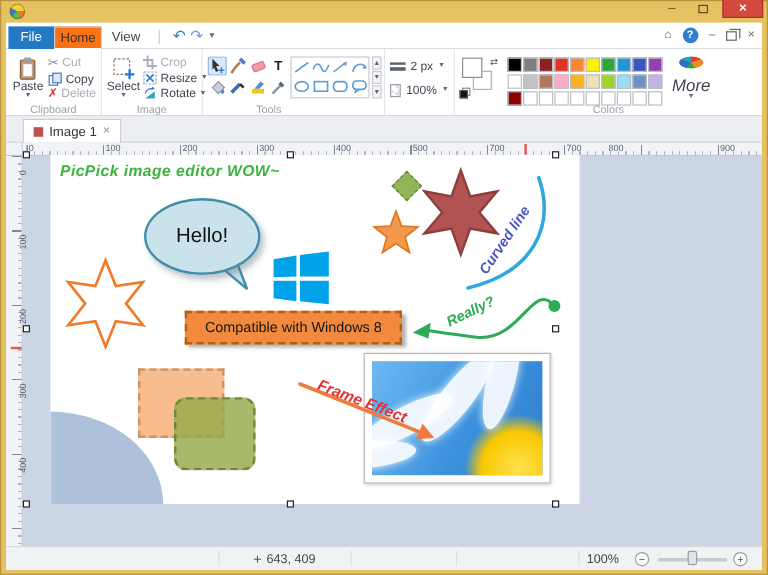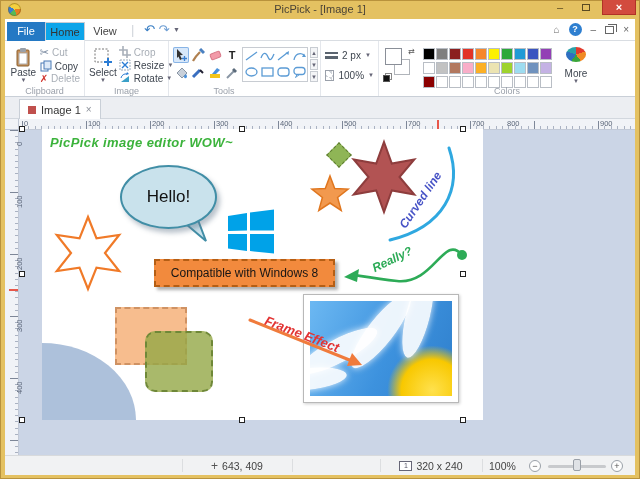--- a/index.html
+++ b/index.html
@@ -19,21 +19,21 @@
   .btn-max .box { display:inline-block; width:8px; height:7px; border:1px solid #5a4a22; margin-top:4px; }
   .btn-close { left:602px; width:34px; background:#d24b3e; color:#fff; font-weight:bold; border:1px solid #b03226; border-top:none; }
 
   
   .app { position:absolute; left:5px; top:19px; width:630px; height:424px; background:#fff; }
 
   
   .ribbon-tabs { position:relative; height:22px; background:#fff; border-bottom:1px solid #d9dde2; }
   .rtab { position:absolute; top:3px; height:19px; line-height:18px; text-align:center; font-size:11px; color:#444; }
   .rtab-file { left:2px; width:38px; background:#2479c4; color:#fff; }
-  .rtab-home { left:40px; width:40px; background:#0ea5e9; border:1px solid #c8cdd4; border-bottom:1px solid #fff; color:#333; }
+  .rtab-home { left:40px; width:40px; background:#f97316; border:1px solid #c8cdd4; border-bottom:1px solid #fff; color:#333; }
   .rtab-view { left:80px; width:40px; }
   .undo-redo { position:absolute; left:126px; top:3px; color:#3a7fc4; font-size:13px; }
   .undo-redo .sep { color:#d0d4da; margin-right:6px; }
   .undo-redo .caret { font-size:7px; color:#667; vertical-align:2px; }
   .ribbon-mini { position:absolute; right:6px; top:4px; display:flex; gap:9px; align-items:center; color:#666; font-size:10px; }
   .help-circle { width:13px; height:13px; border-radius:50%; background:#2e7fd0; color:#fff; text-align:center; line-height:13px; font-size:9px; font-weight:bold; }
   .restore-glyph { width:9px; height:8px; border:1px solid #666; position:relative; }
   .restore-glyph:before { content:""; position:absolute; left:2px; top:-3px; width:8px; height:7px; border:1px solid #666; border-bottom:none; border-left:none; }
 
   
@@ -70,21 +70,21 @@
   .fgbg { position:relative; width:32px; height:38px; margin-top:4px; }
   .fg-sq { position:absolute; left:2px; top:0; width:17px; height:17px; background:#fff; border:1px solid #8a8f98; }
   .bg-sq { position:absolute; left:11px; top:11px; width:16px; height:16px; background:#fff; border:1px solid #b0b4ba; }
   .swap-ic { position:absolute; right:0; top:-1px; font-size:8px; color:#555; }
   .chip { position:absolute; left:0; bottom:4px; width:7px; height:7px; background:#111; border:1px solid #555; box-shadow:2px -2px 0 -1px #fff,2px -2px 0 0 #888; }
   .palette { display:grid; grid-template-columns:repeat(10,12px); grid-auto-rows:13px; gap:1px; padding-top:4px; margin-left:6px; }
   .swatch { width:12px; height:12px; border:1px solid #b9bec5; }
   .morebtn { width:36px; display:flex; flex-direction:column; align-items:center; padding-top:3px; margin-left:4px; }
   .wheel { width:20px; height:20px; border-radius:50%;
     background:conic-gradient(#e23b2e 0 72deg,#f08a24 0 144deg,#3aa53a 0 216deg,#2e6fc0 0 288deg,#2aa0a8 0); }
-  .morebtn .blabel { font-size:10px; color:#3f4650; margin-top:6px; }
+  .morebtn .blabel { font-size:14px; color:#3f4650; margin-top:6px;font-style:italic; }
 
   
   .doc-tabs { position:relative; height:22px; background:#eceef2; border-bottom:1px solid #d2d7de; }
   .doc-tab { position:absolute; left:14px; top:2px; height:20px; background:#fff; border:1px solid #c9cfd7; border-bottom:none; display:flex; align-items:center; gap:5px; padding:0 8px; font-size:11px; color:#333; }
   .doc-tab .sq { width:8px; height:8px; background:#c0504d; }
   .doc-tab .x { color:#8a8f98; font-size:10px; }
 
   
   .workspace { position:relative; height:336px; background:#cbd5e6; overflow:hidden; }
   .ruler-corner { position:absolute; left:0; top:0; width:14px; height:11px; background:#f1f3f7; border-right:1px solid #c2c9d6; border-bottom:1px solid #c2c9d6; }
@@ -145,21 +145,20 @@
 
   .gold-bottom { position:absolute; left:0; bottom:0; width:100%; height:4px; }
 </style>
 </head>
 <body>
 
 <div class="stage">
 
   <div class="titlebar">
     <div class="app-icon"></div>
-    <div class="title-text">PicPick - [Image 1]</div>
     <div class="win-btn btn-min">–</div>
     <div class="win-btn btn-max"><span class="box"></span></div>
     <div class="win-btn btn-close">×</div>
   </div>
 
   <div class="app">
 
     <div class="ribbon-tabs">
       <div class="rtab rtab-file">File</div>
       <div class="rtab rtab-home">Home</div>
@@ -504,24 +503,20 @@
 
     <div class="statusbar">
       <div class="sb-div" style="left:177px;"></div>
       <div class="sb-div" style="left:287px;"></div>
       <div class="sb-div" style="left:375px;"></div>
       <div class="sb-div" style="left:477px;"></div>
       <div class="sb-pos">
         <span class="cross">+</span>
         <span>643, 409</span>
       </div>
-      <div class="sb-size">
-        <span class="mon-ic">1</span>
-        <span>320 x 240</span>
-      </div>
       <div class="sb-zoom-label">100%</div>
       <div class="zoom-btn zb-minus">−</div>
       <div class="zoom-track"></div>
       <div class="zoom-thumb"></div>
       <div class="zoom-btn zb-plus">+</div>
     </div>
   </div>
 
   <div class="gold-bottom"></div>
 </div>

